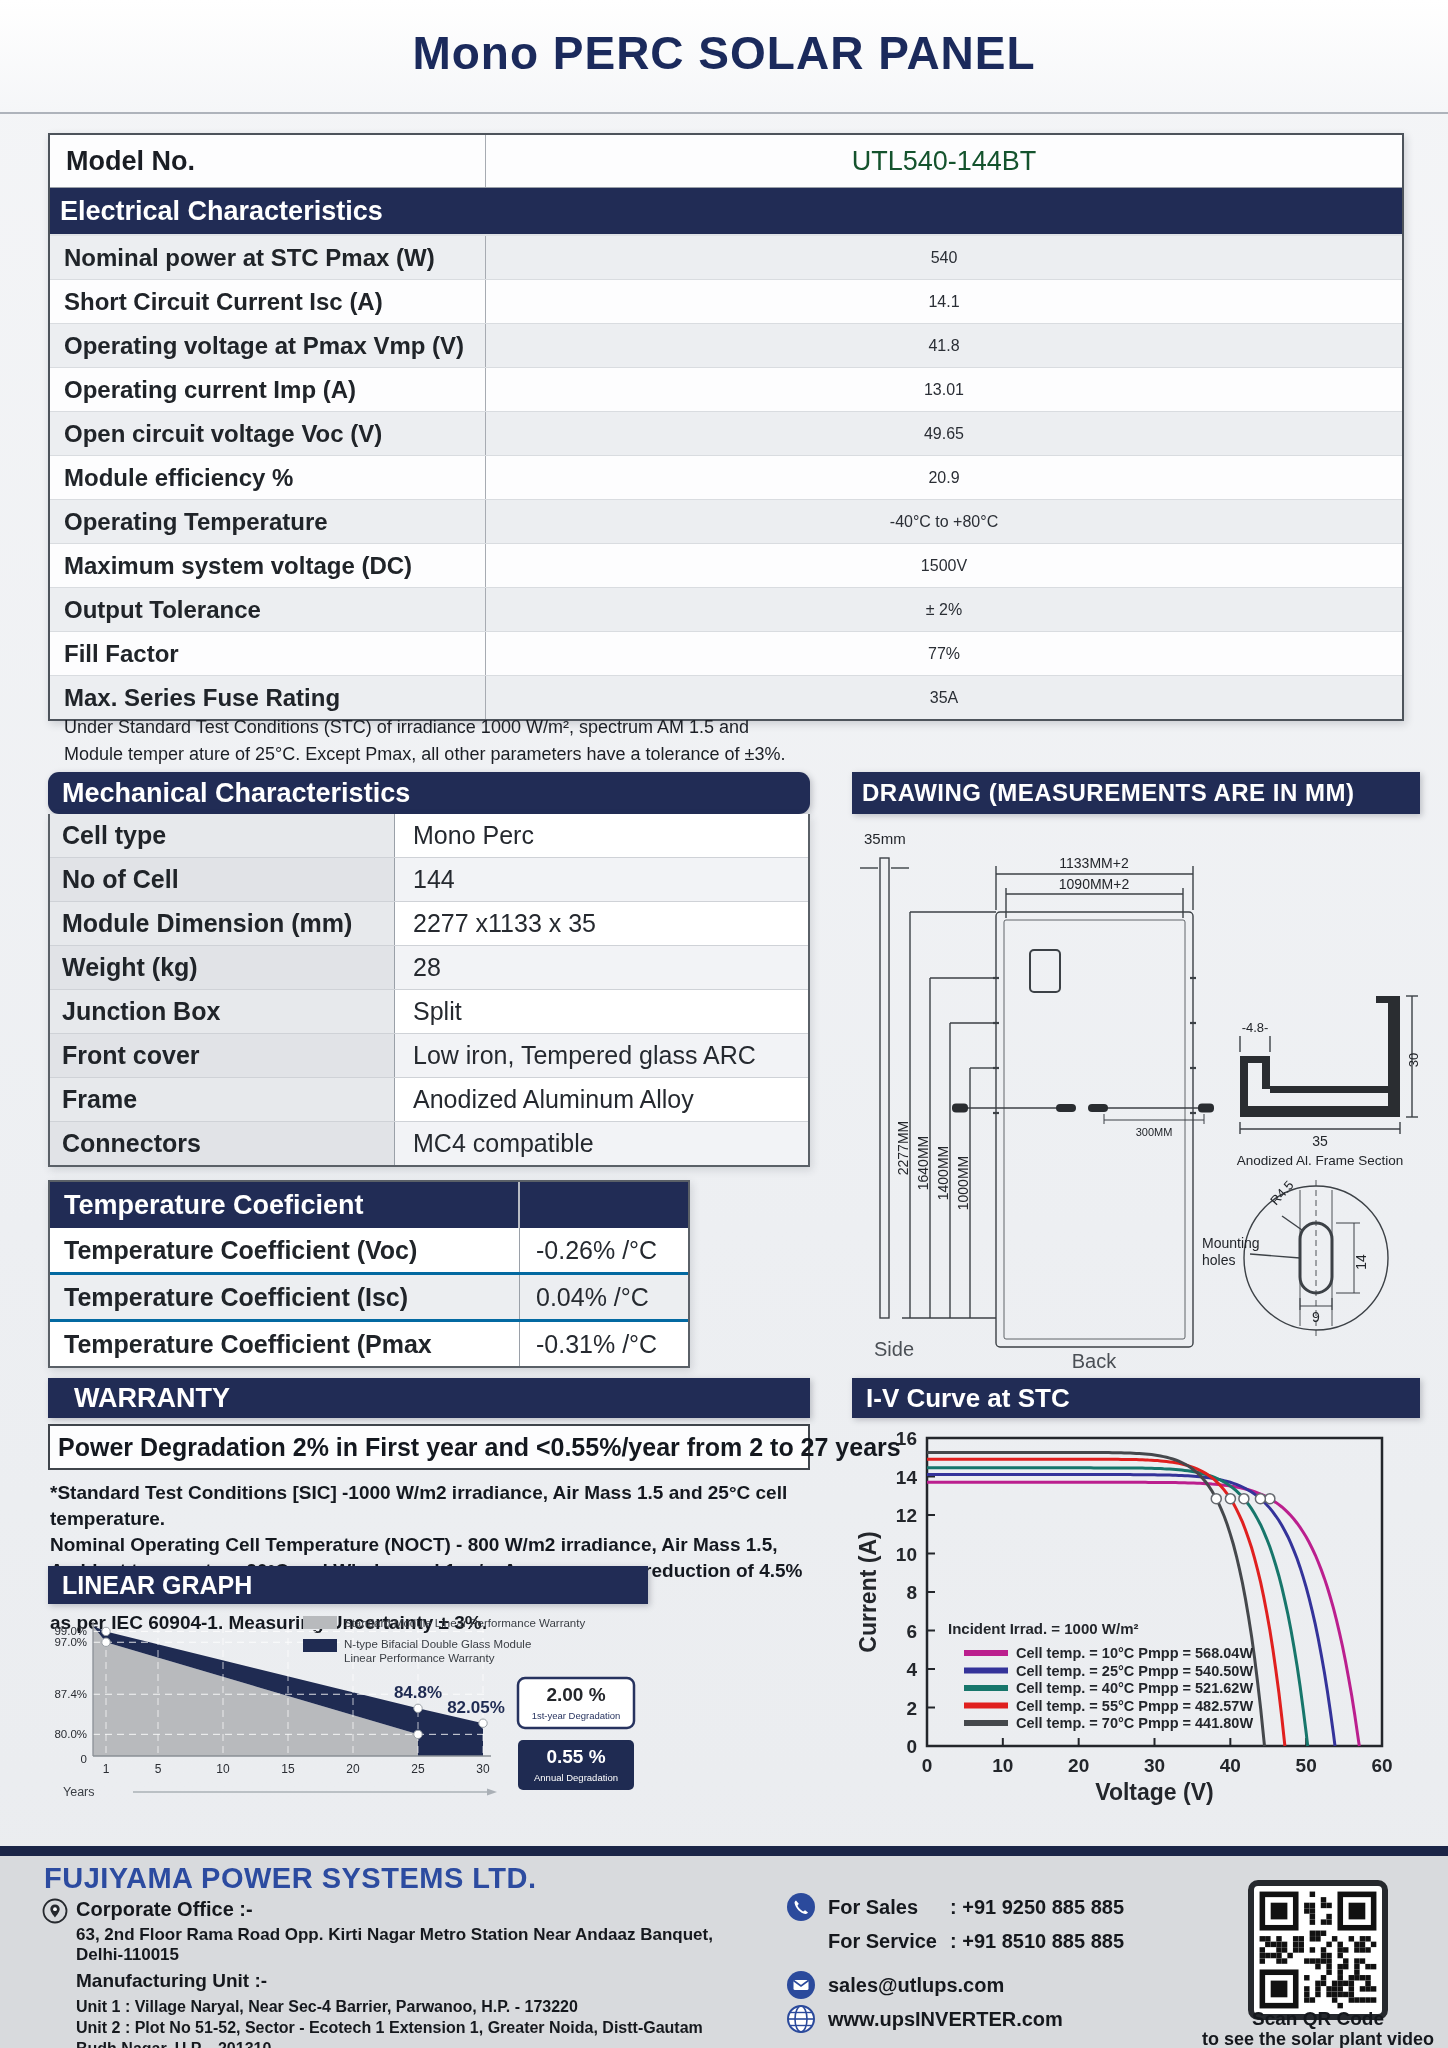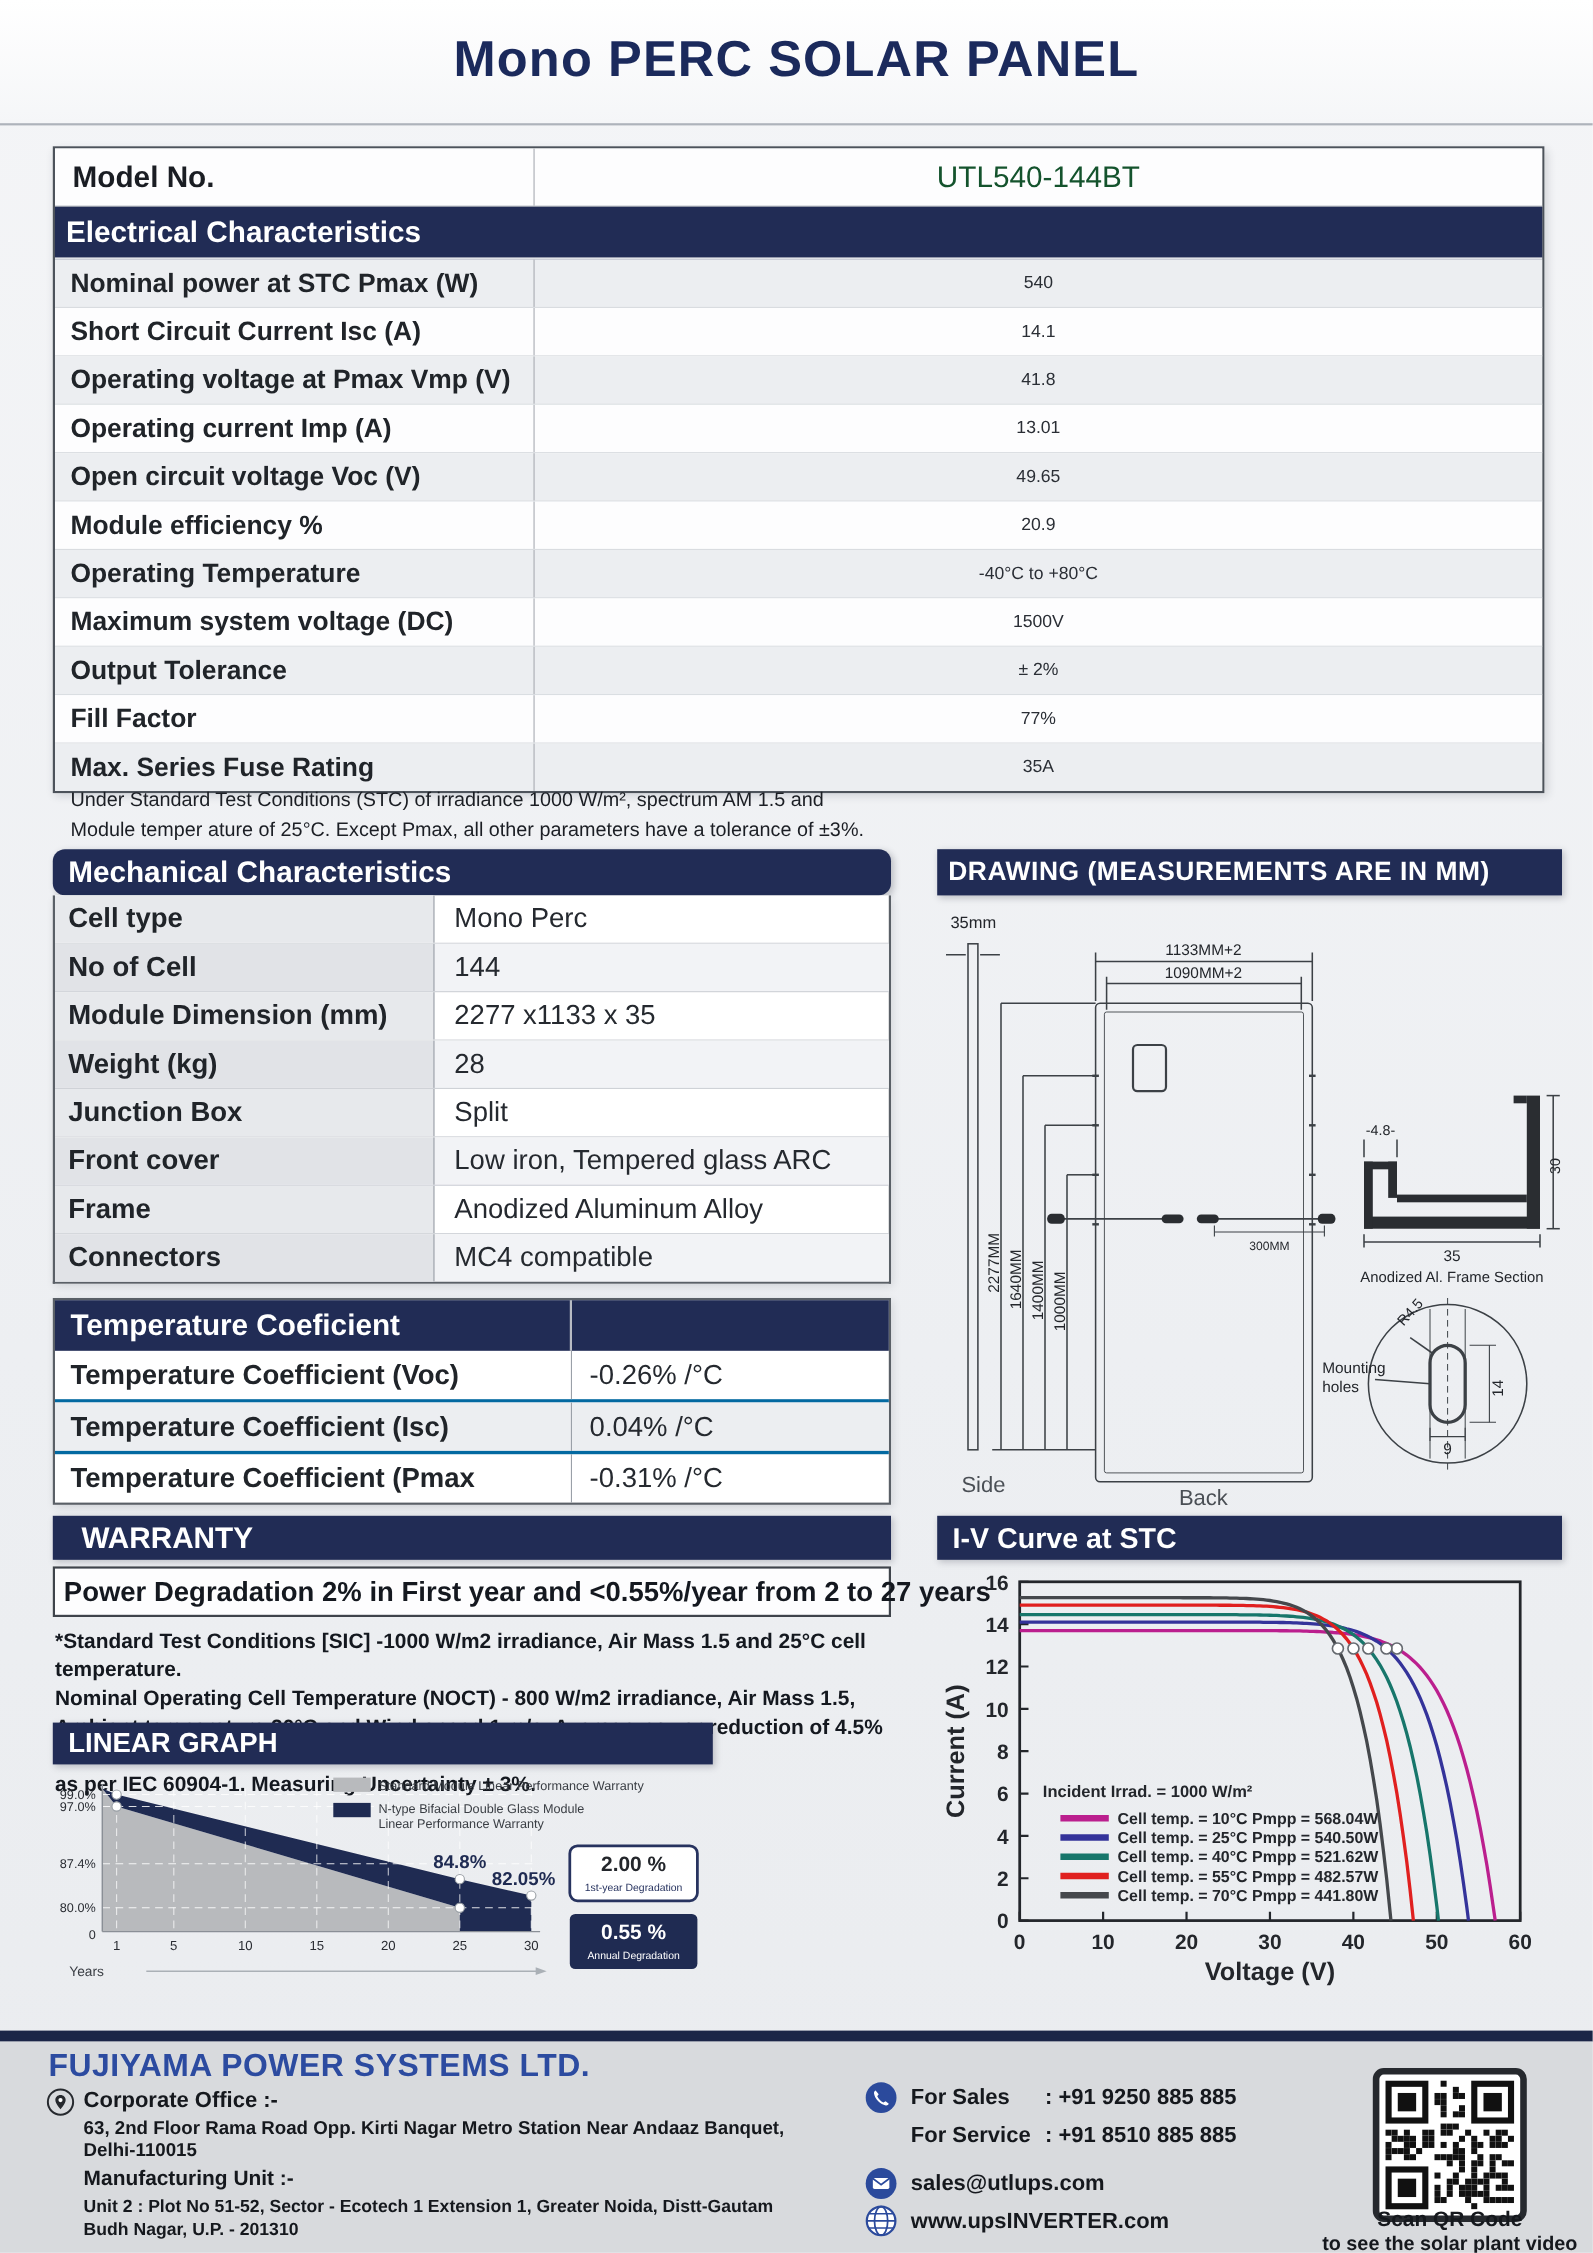--- a/index.html
+++ b/index.html
@@ -27,21 +27,21 @@
   
   .bar{position:absolute;background:#212c55;color:#fff;font-weight:bold;display:flex;align-items:center;box-shadow:2px 2px 6px rgba(40,45,60,.25);}
   .mech-bar{left:48px;top:772px;width:762px;height:42px;font-size:27px;padding-left:14px;box-sizing:border-box;border-radius:11px;}
   .mech-tbl{position:absolute;left:48px;top:814px;width:762px;border:2px solid #5a6067;border-top:none;background:#fff;box-shadow:2px 3px 8px rgba(40,45,60,.15);box-sizing:border-box;}
   .m-row{display:grid;grid-template-columns:345px 1fr;height:43px;align-items:center;border-bottom:1px solid #cfd2d7;}
   .m-row:last-child{border-bottom:none;}
   .m-label{font-size:25px;font-weight:bold;padding-left:12px;background:#e7e9ec;border-right:1px solid #9aa0a8;height:100%;display:flex;align-items:center;color:#202429;}
   div.m-row:nth-of-type(even) .m-label{background:#e1e3e7;}
   .m-value{font-size:25px;padding-left:18px;color:#25292f;}
   div.m-row:nth-of-type(even){background:#f2f3f6;}
-  .tc-wrap{position:absolute;left:48px;top:1180px;width:762px;border:2px solid #5a6067;background:#fff;box-shadow:2px 3px 8px rgba(40,45,60,.15);box-sizing:border-box;}
+  .tc-wrap{position:absolute;left:48px;top:1180px;width:642px;border:2px solid #5a6067;background:#fff;box-shadow:2px 3px 8px rgba(40,45,60,.15);box-sizing:border-box;}
   .tc-head{display:grid;grid-template-columns:470px 1fr;height:46px;background:#212c55;}
   .tc-head-cell{color:#fff;font-weight:bold;font-size:27px;display:flex;align-items:center;padding-left:14px;border-right:2px solid #b8bcc4;}
   .tc-row{display:grid;grid-template-columns:470px 1fr;height:44px;align-items:center;border-bottom:3px solid #0369a1;}
   .tc-row:last-child{border-bottom:none;}
   div.tc-row:nth-of-type(even){background:#eceef1;}
   .tc-label{font-size:25px;font-weight:bold;padding-left:14px;height:100%;display:flex;align-items:center;border-right:1px solid #9aa0a8;color:#202429;}
   .tc-value{font-size:25px;padding-left:16px;color:#25292f;}
   .warranty-bar{left:48px;top:1378px;width:762px;height:40px;font-size:27px;padding-left:26px;box-sizing:border-box;}
   .warranty-box{position:absolute;left:48px;top:1424px;width:762px;height:46px;border:2px solid #3f444b;background:#fdfdfe;
     display:flex;align-items:center;padding-left:8px;font-size:25px;font-weight:bold;color:#14181f;box-sizing:border-box;white-space:nowrap;}
@@ -464,20 +464,21 @@
 
   <svg class="pin-ic" width="26" height="26" viewBox="0 0 26 26">
     <circle cx="13" cy="13" r="11.5" fill="none" stroke="#26292e" stroke-width="1.8"></circle>
     <path d="M13 6.5c-2.7 0-4.7 2-4.7 4.6 0 3.3 4.7 8.4 4.7 8.4s4.7-5.1 4.7-8.4c0-2.6-2-4.6-4.7-4.6z" fill="#26292e"></path>
     <circle cx="13" cy="11.2" r="1.9" fill="#fff"></circle>
   </svg>
   <div class="addr-block">
     <div class="corp">Corporate Office :-</div>
     <div class="addr">63, 2nd Floor Rama Road Opp. Kirti Nagar Metro Station Near Andaaz Banquet, Delhi-110015</div>
     <div class="manu">Manufacturing Unit :-</div>
+    <div class="unit">Unit 1 : Village Naryal, Near Sec-4 Barrier, Parwanoo, H.P. - 173220</div>
     <div class="unit">Unit 2 : Plot No 51-52, Sector - Ecotech 1 Extension 1, Greater Noida, Distt-Gautam Budh Nagar, U.P. - 201310</div>
 
   </div>
 
   <div class="contact">
     <div class="c-row">
       <svg class="c-ic" viewBox="0 0 30 30">
         <circle cx="15" cy="15" r="14" fill="#2b4a9c"></circle>
         <path d="M10 8.5c-1 .6-1.7 1.6-1.4 2.8.5 2.4 1.8 4.9 3.8 6.9 2 2 4.4 3.3 6.8 3.8 1.2.3 2.2-.4 2.8-1.4l-2.9-2.4-2 1.2c-1.2-.6-2.3-1.4-3.2-2.4-1-1-1.8-2.1-2.4-3.3l1.3-1.9z" fill="#fff"></path>
       </svg>

